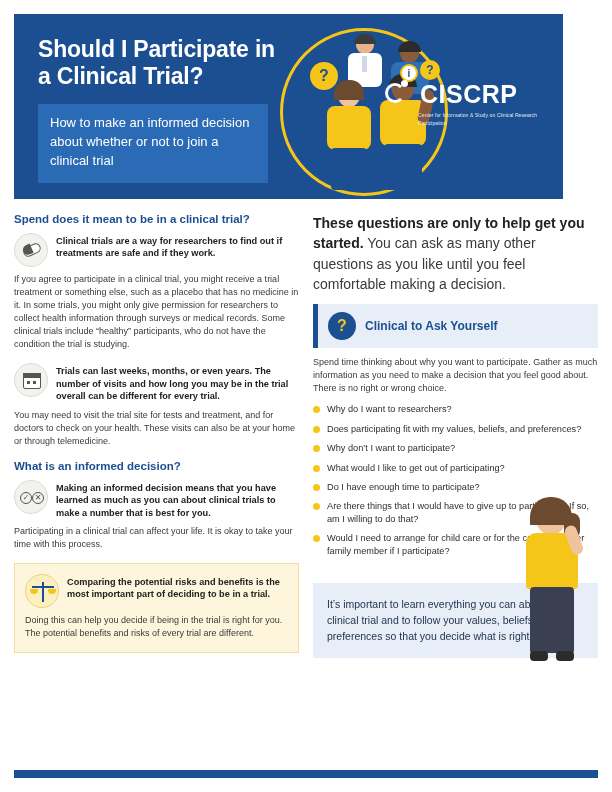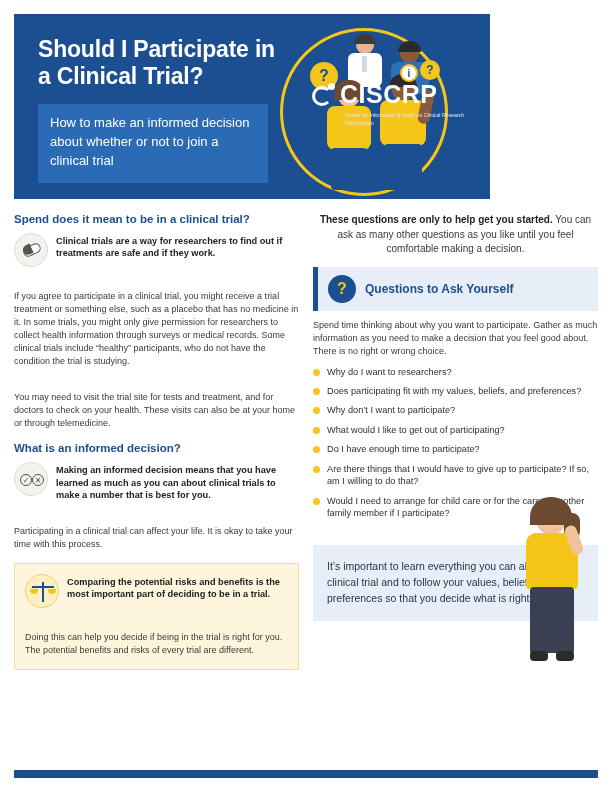--- a/index.html
+++ b/index.html
@@ -13,21 +13,21 @@
     overflow:hidden;
   }
   .page {
     position:absolute; left:0; top:0; width:612px; height:792px;
     background:#fff;
     padding:14px 14px 0 14px;
   }
   
   .header {
     position:relative;
-    width:476px; height:185px;
+    width:549px; height:185px;
     background:#1b4f91;
     overflow:hidden;
   }
   .header-left { position:absolute; left:24px; top:22px; width:250px; }
   .header-title {
     color:#ffffff;
     font-size:23px;
     font-weight:bold;
     line-height:1.18;
     letter-spacing:-0.2px;
@@ -50,21 +50,21 @@
   .circle-art .bigcircle {
     position:absolute; left:10px; top:6px; width:168px; height:168px;
     border-radius:50%;
     border:3px solid #f5c518;
   }
   .ppl { position:absolute; }
   .head { border-radius:50%; }
   .logo-wrap {
     position:absolute; right:18px; top:66px; width:160px; color:#fff;
   }
-  .logo-row { display:flex; align-items:flex-end; gap:2px; }
+  .logo-row { display:flex; align-items:flex-start; gap:9px; }
   .logo-mark { width:26px; height:26px; position:relative; }
   .logo-text { font-size:25px; font-weight:bold; letter-spacing:0.5px; }
   .logo-sub { font-size:5.2px; line-height:1.5; margin-top:3px; margin-left:33px; color:#dfe8f4; }
 
   
   .columns { display:flex; gap:14px; margin-top:14px; width:584px; }
   .col-left { width:285px; }
   .col-right { width:285px; }
 
   h2.section {
@@ -78,33 +78,33 @@
   .badge {
     width:34px; height:34px; border-radius:50%;
     background:#f2f2ef; border:1px solid #dcdcd4;
     flex:0 0 34px;
     position:relative;
   }
   .lead {
     font-size:9.2px; line-height:1.35; font-weight:bold; color:#222;
     padding-top:2px;
   }
-  .para { font-size:9px; line-height:1.45; color:#3a3a3a; margin-top:23px; }
+  .para { font-size:9px; line-height:1.45; color:#3a3a3a; margin-top:6px; }
 
   
   .callout {
     background:#fdf6dc;
     border:1px solid #f0dfa0;
     padding:10px 10px 12px 10px;
     margin-top:10px;
   }
   .callout .badge { background:#fdf0c0; border-color:#e9d27a; }
 
   
-  .topnote { font-size:10px; line-height:1.45; color:#3a3a3a;text-align:center; }
+  .topnote { font-size:14px; line-height:1.45; color:#3a3a3a; }
   .topnote b { color:#222; }
 
   .qbox {
     background:#e8eef7;
     border-left:5px solid #1b4f91;
     padding:8px 10px;
     display:flex; align-items:center; gap:9px;
     margin-top:10px;
   }
   .qbox .qbadge {
@@ -216,20 +216,29 @@
           <div class="badge">
             <div style="position:absolute;left:8px;top:11px;width:18px;height:10px;border-radius:5px;background:#fff;border:1.5px solid #555;transform:rotate(-25deg);"></div>
             <div style="position:absolute;left:8px;top:11px;width:9px;height:10px;border-radius:5px 0 0 5px;background:#555;transform:rotate(-25deg);"></div>
           </div>
           <div class="lead">Clinical trials are a way for researchers to find out if treatments are safe and if they work.</div>
         </div>
         <div class="para">If you agree to participate in a clinical trial, you might receive a trial treatment or something else, such as a placebo that has no medicine in it. In some trials, you might only give permission for researchers to collect health information through surveys or medical records. Some clinical trials include “healthy” participants, who do not have the condition the trial is studying.</div>
       </div>
 
       <div class="block">
+        <div class="iconrow">
+          <div class="badge">
+            <div style="position:absolute;left:8px;top:9px;width:18px;height:16px;background:#fff;border:1.5px solid #555;border-radius:2px;"></div>
+            <div style="position:absolute;left:8px;top:9px;width:18px;height:5px;background:#555;"></div>
+            <div style="position:absolute;left:12px;top:17px;width:3px;height:3px;background:#555;"></div>
+            <div style="position:absolute;left:18px;top:17px;width:3px;height:3px;background:#555;"></div>
+          </div>
+          <div class="lead">Trials can last weeks, months, or even years. The number of visits and how long you may be in the trial overall can be different for every trial.</div>
+        </div>
         <div class="para">You may need to visit the trial site for tests and treatment, and for doctors to check on your health. These visits can also be at your home or through telemedicine.</div>
       </div>
 
       <h2 class="section">What is an informed decision?</h2>
 
       <div class="block">
         <div class="iconrow">
           <div class="badge">
             <div style="position:absolute;left:5px;top:11px;width:12px;height:12px;border:1.5px solid #555;border-radius:50%;color:#555;font-size:8px;display:flex;align-items:center;justify-content:center;">✓</div>
             <div style="position:absolute;left:17px;top:11px;width:12px;height:12px;border:1.5px solid #555;border-radius:50%;color:#555;font-size:8px;display:flex;align-items:center;justify-content:center;">✕</div>
@@ -254,21 +263,21 @@
     </div>
 
     <div class="col-right bottom-illus">
 
       <div class="topnote">
         <b>These questions are only to help get you started.</b><span> You can ask as many other questions as you like until you feel comfortable making a decision.</span>
       </div>
 
       <div class="qbox">
         <div class="qbadge">?</div>
-        <div class="qtitle">Questions to Ask Yourself</div>
+        <div class="qtitle">Clinical to Ask Yourself</div>
       </div>
 
       <div class="para" style="margin-top:8px;">Spend time thinking about why you want to participate. Gather as much information as you need to make a decision that you feel good about. There is no right or wrong choice.</div>
 
       <ul class="qlist">
         <li>Why do I want to researchers?</li>
         <li>Does participating fit with my values, beliefs, and preferences?</li>
         <li>Why don’t I want to participate?</li>
         <li>What would I like to get out of participating?</li>
         <li>Do I have enough time to participate?</li>

